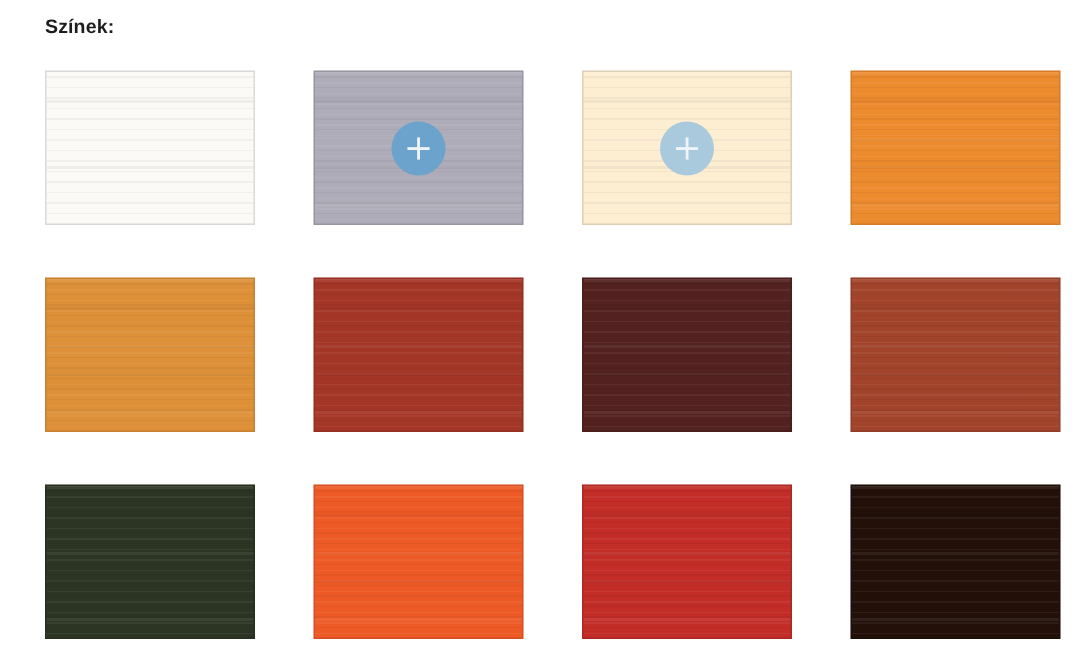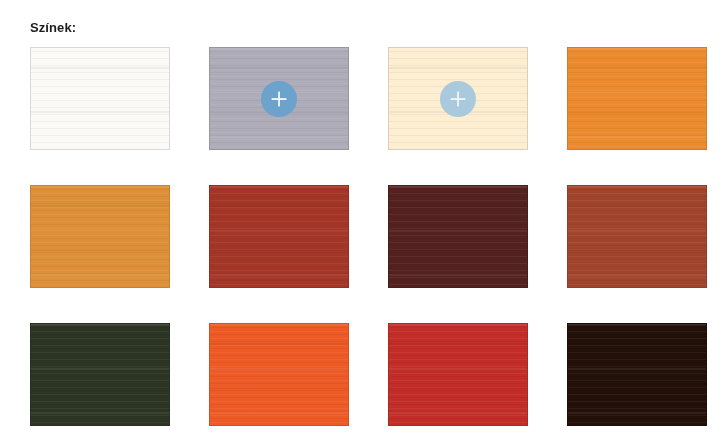--- a/index.html
+++ b/index.html
@@ -20,21 +20,20 @@
   }
   .section-title {
     position: absolute;
     left: 30px;
     top: 10px;
     font-size: 13px;
     font-weight: bold;
     color: #1d1d1d;
     letter-spacing: 0.1px;
     line-height: 16px;
-    margin-top: 10px;
   }
   .swatch-grid {
     position: absolute;
     left: 30px;
     top: 47px;
     width: 680px;
     display: grid;
     grid-template-columns: repeat(4, 140px);
     grid-template-rows: repeat(3, 103px);
     column-gap: 39px;

